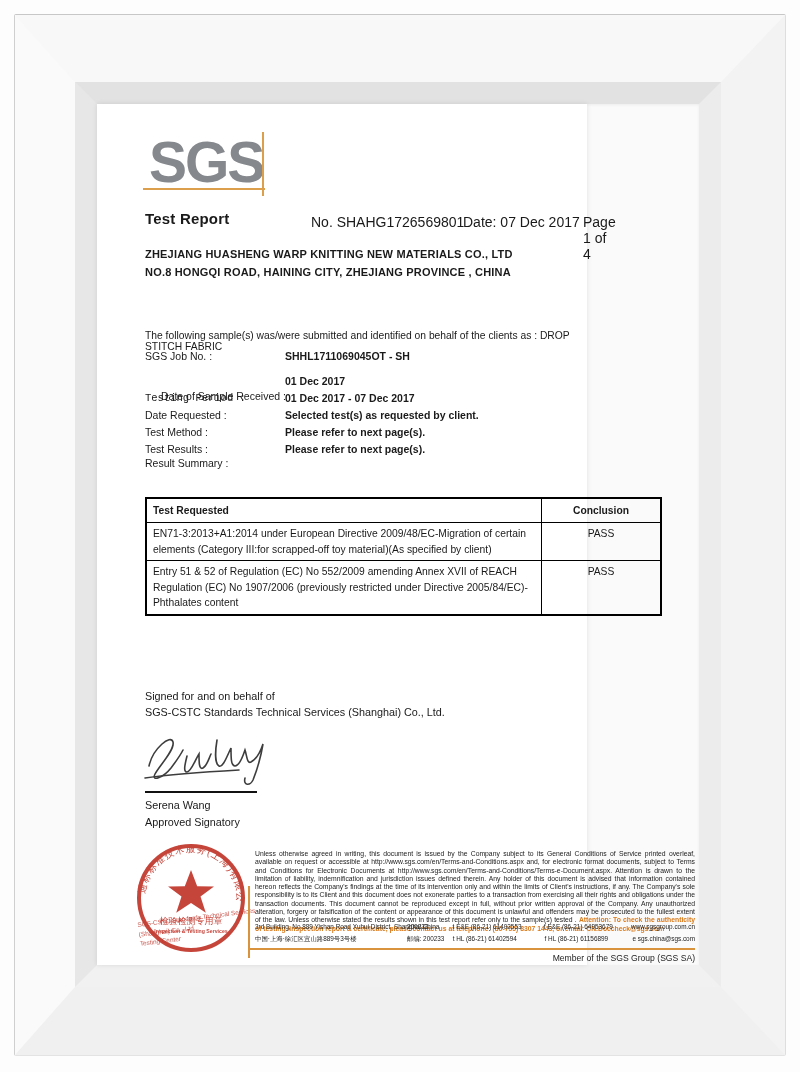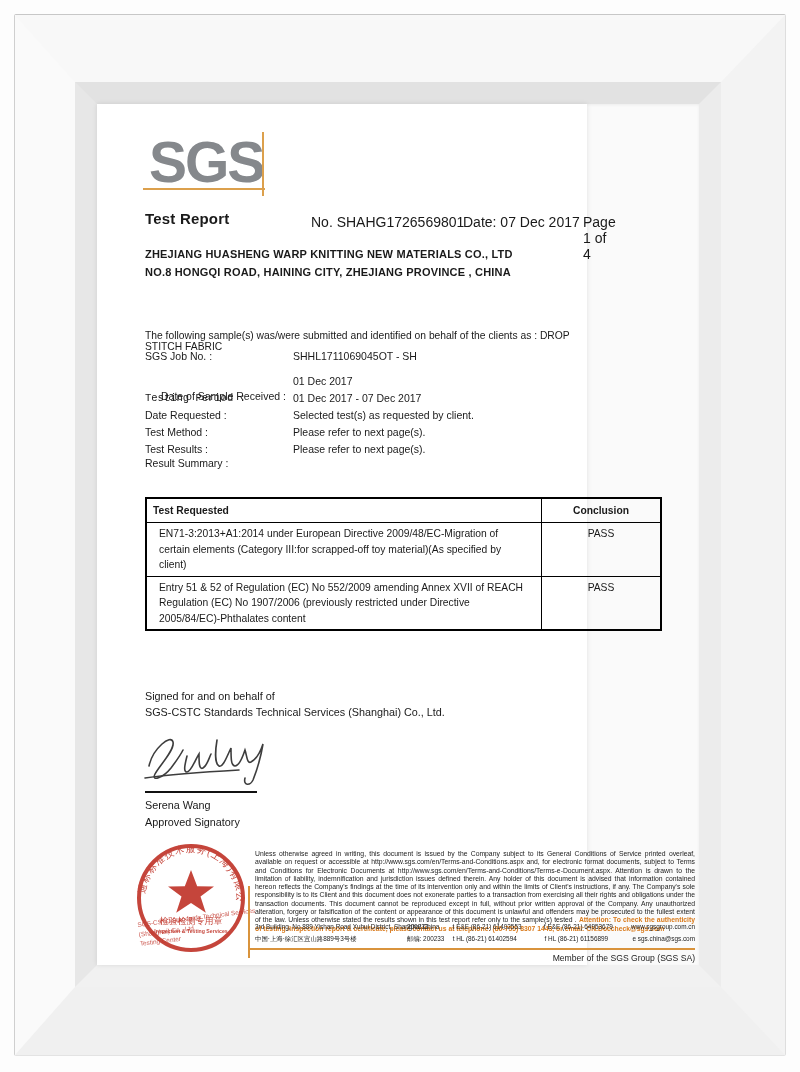--- a/index.html
+++ b/index.html
@@ -39,26 +39,26 @@
   .logo-vline{left:165px;top:28px;width:2px;height:64px;background:#dca04c;}
   
   .report-title{left:48px;top:106px;font-size:15px;font-weight:bold;letter-spacing:.2px;}
   .hmeta{font-size:14px;top:110px;}
   .h-no{left:214px;}
   .h-date{left:366px;}
   .h-page{left:486px;}
   .client{left:48px;font-size:11px;font-weight:600;letter-spacing:.2px;}
   .intro{left:48px;top:226px;font-size:10.3px;}
   .detail-label{left:48px;font-size:10.5px;}
-  .detail-value{left:196px;font-size:10.5px;}
+  .detail-value{left:188px;font-size:10.5px;font-weight:bold;}
   .summary-label{left:48px;top:353px;font-size:10.5px;}
   
   .results-table{left:48px;top:368px;width:517px;border-collapse:collapse;table-layout:fixed;margin-top:25px;}
   .results-table td,.results-table th{
-    border:1px solid #000;font-size:10.3px;padding:3px 12px;vertical-align:top;
+    border:1px solid #000;font-size:10.3px;padding:3px 6px;vertical-align:top;
     line-height:1.5;
   }
   .results-table{border:2px solid #000;}
   .results-table th{text-align:left;font-weight:bold;padding:4px 6px;}
   .results-table th.conc,.results-table td.conc{width:106px;text-align:center;}
   
   .signed1{left:48px;top:586px;font-size:10.8px;}
   .signed2{left:48px;top:602px;font-size:10.8px;}
   .sig-svg{left:46px;top:622px;}
   .sig-rule{left:48px;top:687px;width:112px;height:2px;background:#111;}

